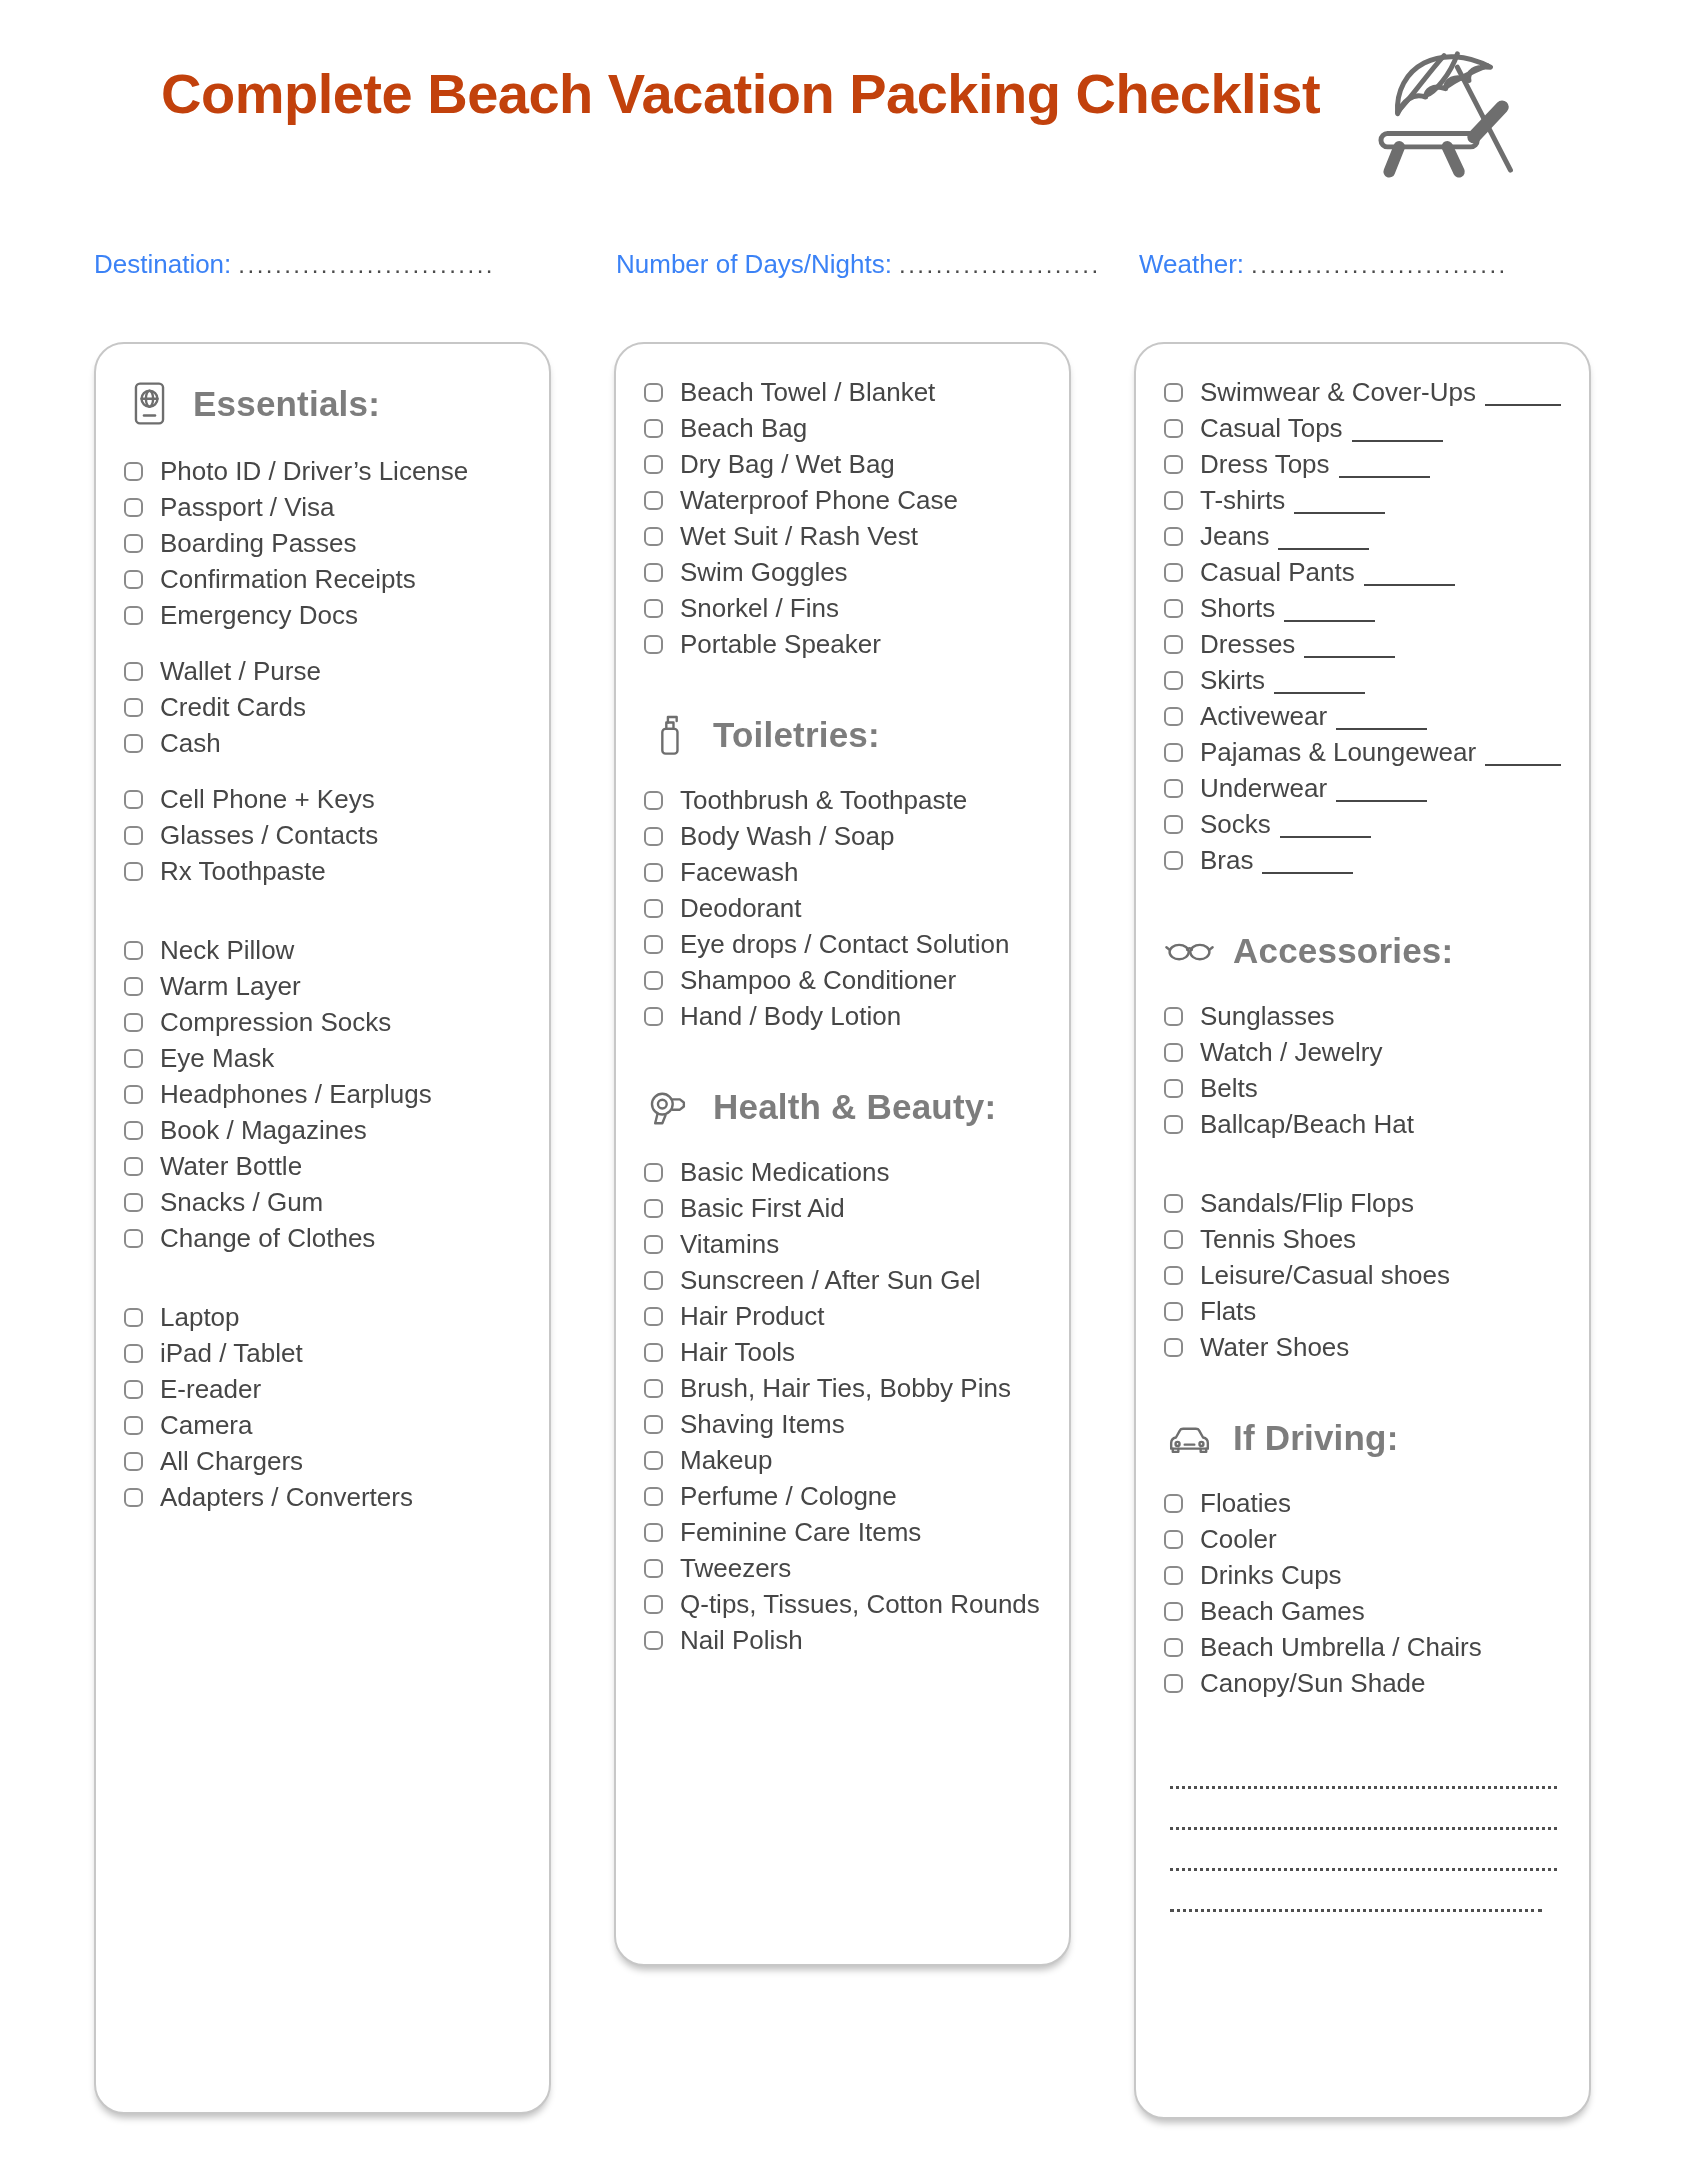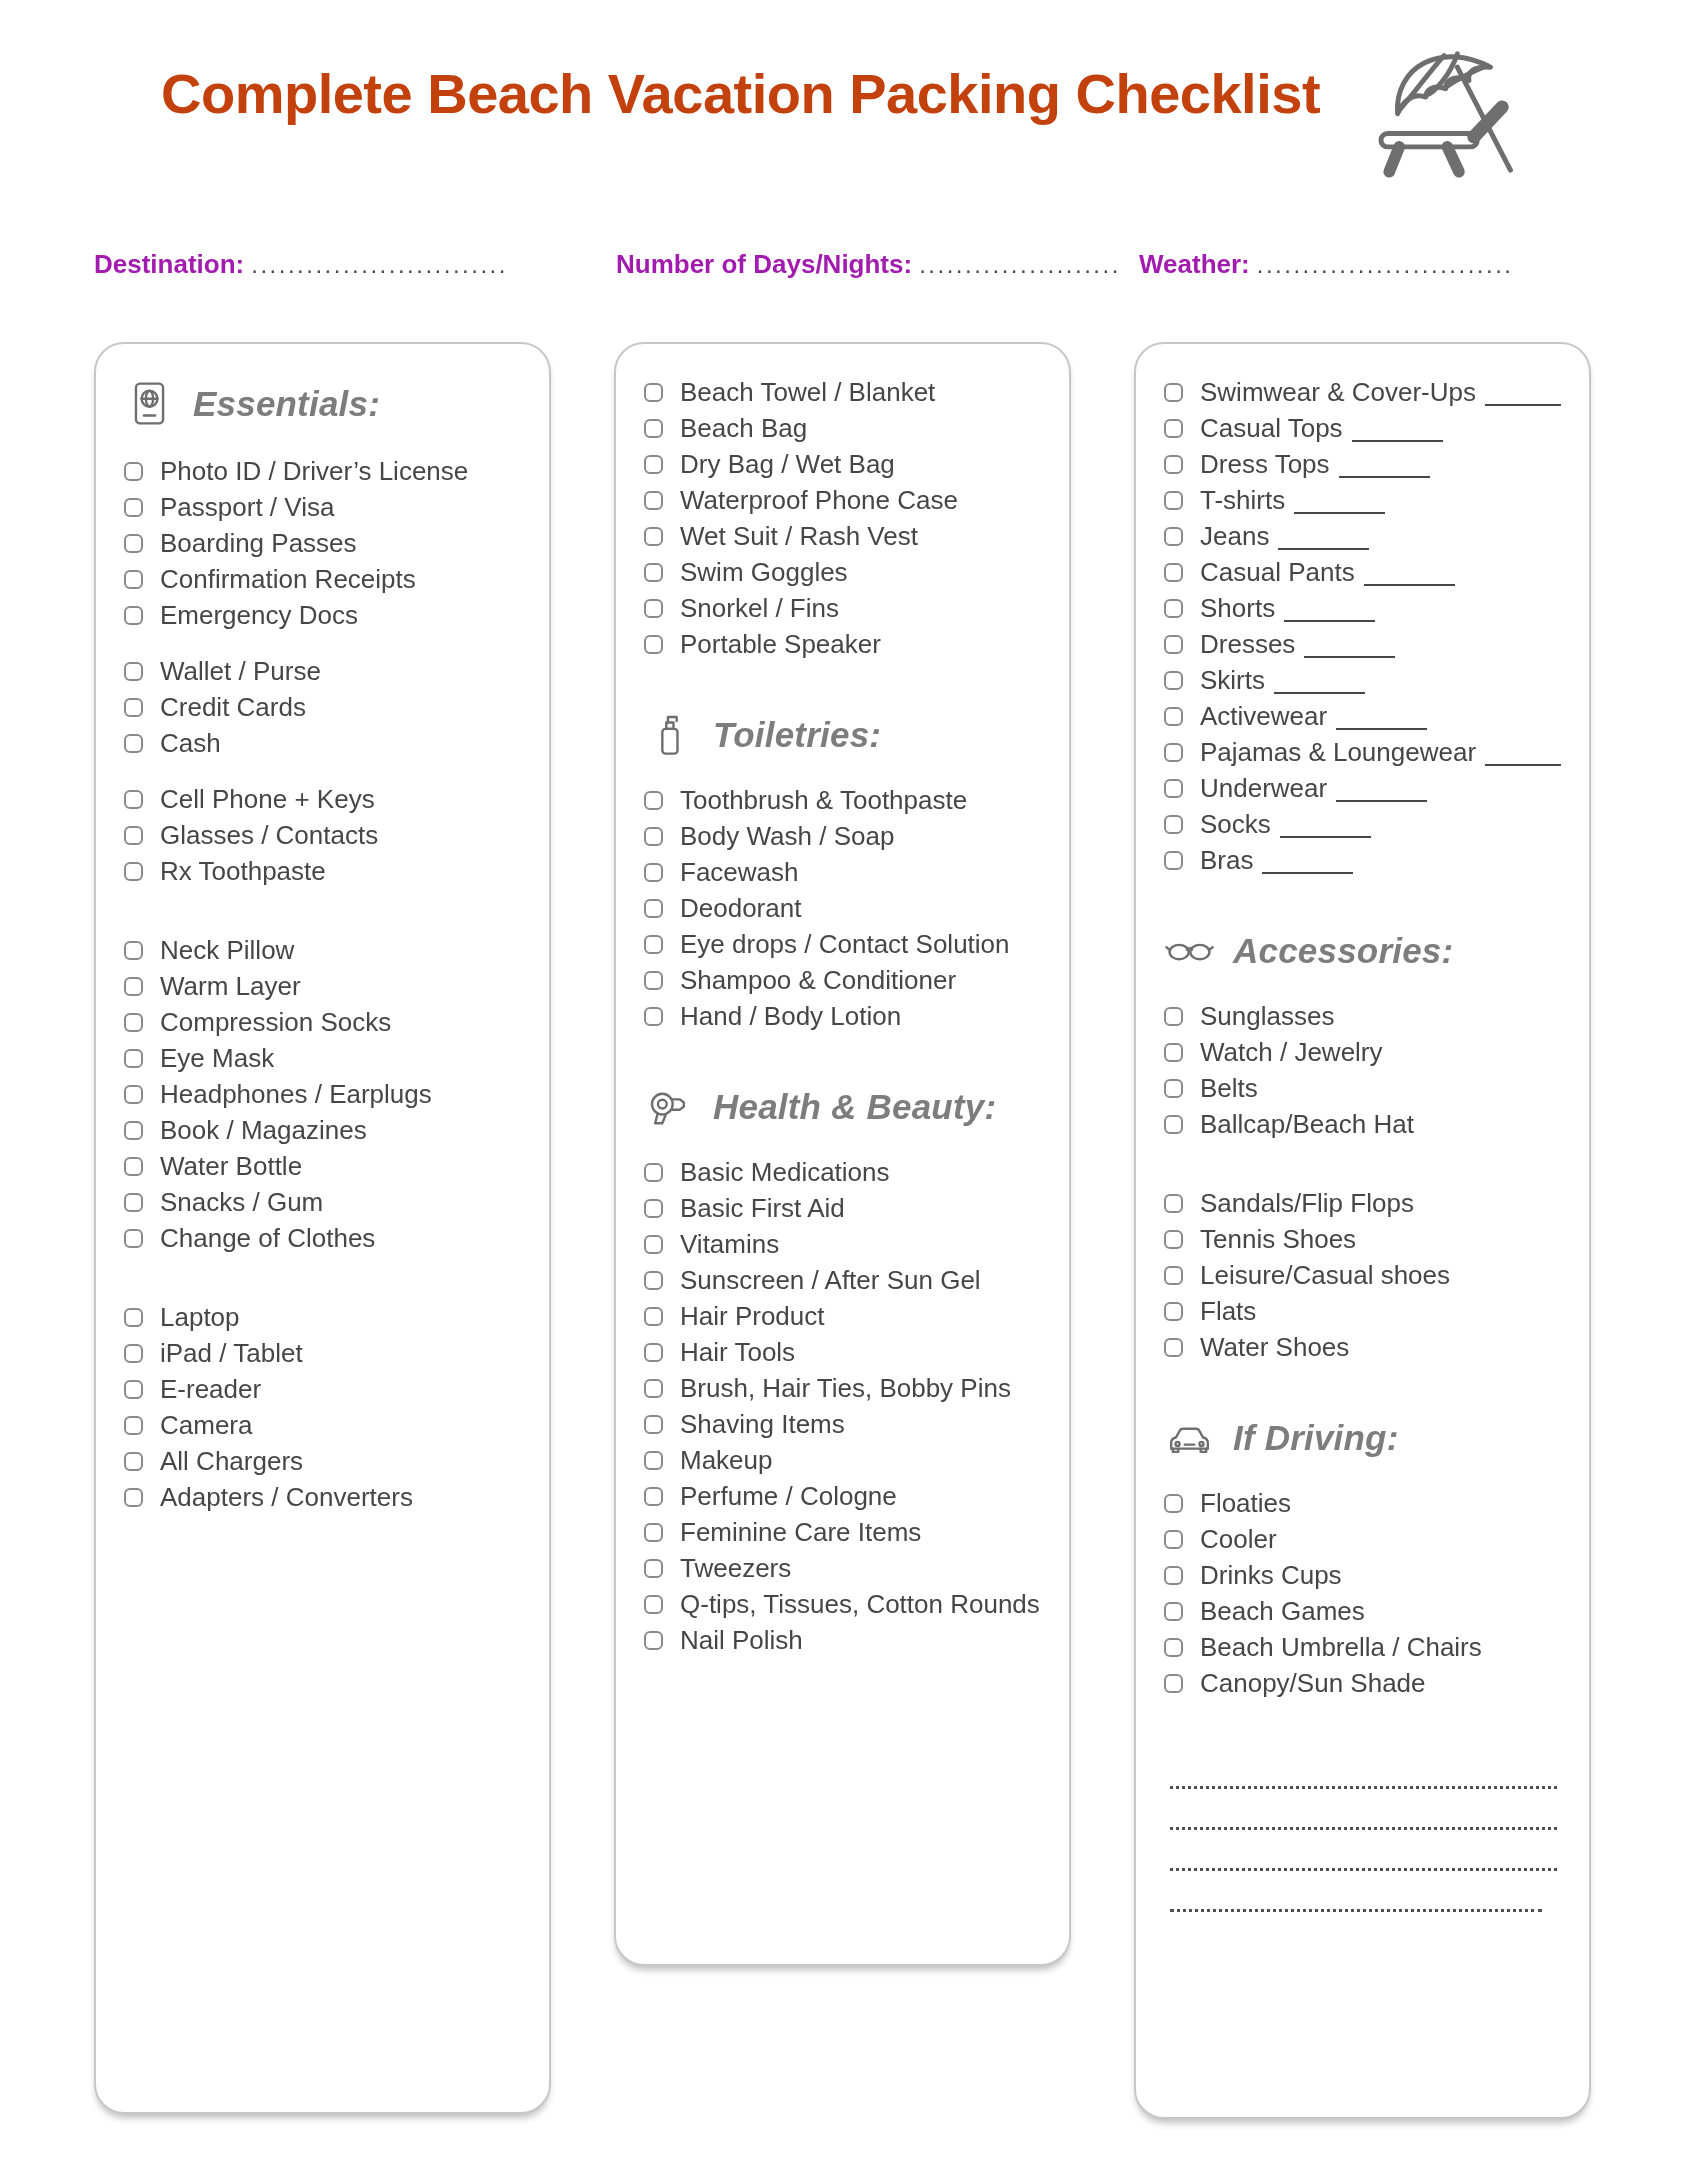--- a/index.html
+++ b/index.html
@@ -15,39 +15,39 @@
     font-family:"Liberation Sans", sans-serif;
   }
   .header-icon{position:absolute;left:1364px;top:34px;width:180px;height:166px;}
   .header-icon svg{width:100%;height:100%;stroke:#6e6e6e;fill:none;stroke-width:3;stroke-linecap:round;stroke-linejoin:round;}
 
   .meta-row{position:absolute;left:94px;top:249px;width:1505px;height:40px;}
   .meta-field{position:absolute;top:0;white-space:nowrap;}
   .meta-field:nth-child(1){left:0;}
   .meta-field:nth-child(2){left:522px;}
   .meta-field:nth-child(3){left:1045px;}
-  .meta-label{font-size:26px;color:#a21caf;font-weight:700;}
+  .meta-label{font-size:26px;color:#3b82f6;font-weight:400;}
   .meta-dots{font-size:24px;color:#4a4a4a;letter-spacing:2.5px;margin-left:7px;}
 
   .columns{position:absolute;left:94px;top:342px;display:flex;gap:63px;align-items:flex-start;}
   .column{
     width:457px;box-sizing:border-box;background:#fff;
     border:2px solid #c7c7c7;border-radius:30px;
     box-shadow:0 6px 7px -2px rgba(0,0,0,0.25);
     padding:34px 28px 30px 28px;
   }
   .column:nth-child(1){min-height:1772px;}
   .column:nth-child(2){min-height:1624px;}
   .column:nth-child(3){min-height:1777px;}
 
   .card-section + .card-section{margin-top:51px;}
   .section-heading{display:flex;align-items:center;gap:18px;margin:0 0 26px 0;}
   .section-icon{flex:none;width:51px;height:51px;}
   .section-icon svg{width:51px;height:51px;display:block;stroke:#6e6e6e;fill:none;stroke-width:3;stroke-linecap:round;stroke-linejoin:round;}
-  .heading-text{font-size:35px;font-weight:700;color:#7d7d7d;letter-spacing:0.2px;font-style:italic;}
+  .heading-text{font-size:35px;font-weight:700;color:#7d7d7d;letter-spacing:0.2px;}
   .heading-subtitle{font-size:26px;font-weight:700;color:#7d7d7d;margin-top:3px;}
 
   .group-subheading{font-size:27px;font-weight:700;color:#393939;margin:28px 0 16px 0;}
   .group:first-of-type .group-subheading{margin-top:6px;}
 
   .item-row{margin:0 0 8px 0;}
   .row-main{display:flex;align-items:center;}
   .checkbox{
     flex:none;width:19px;height:19px;box-sizing:border-box;
     border:2px solid #8a8a8a;border-radius:6px;background:#fff;margin-right:17px;

